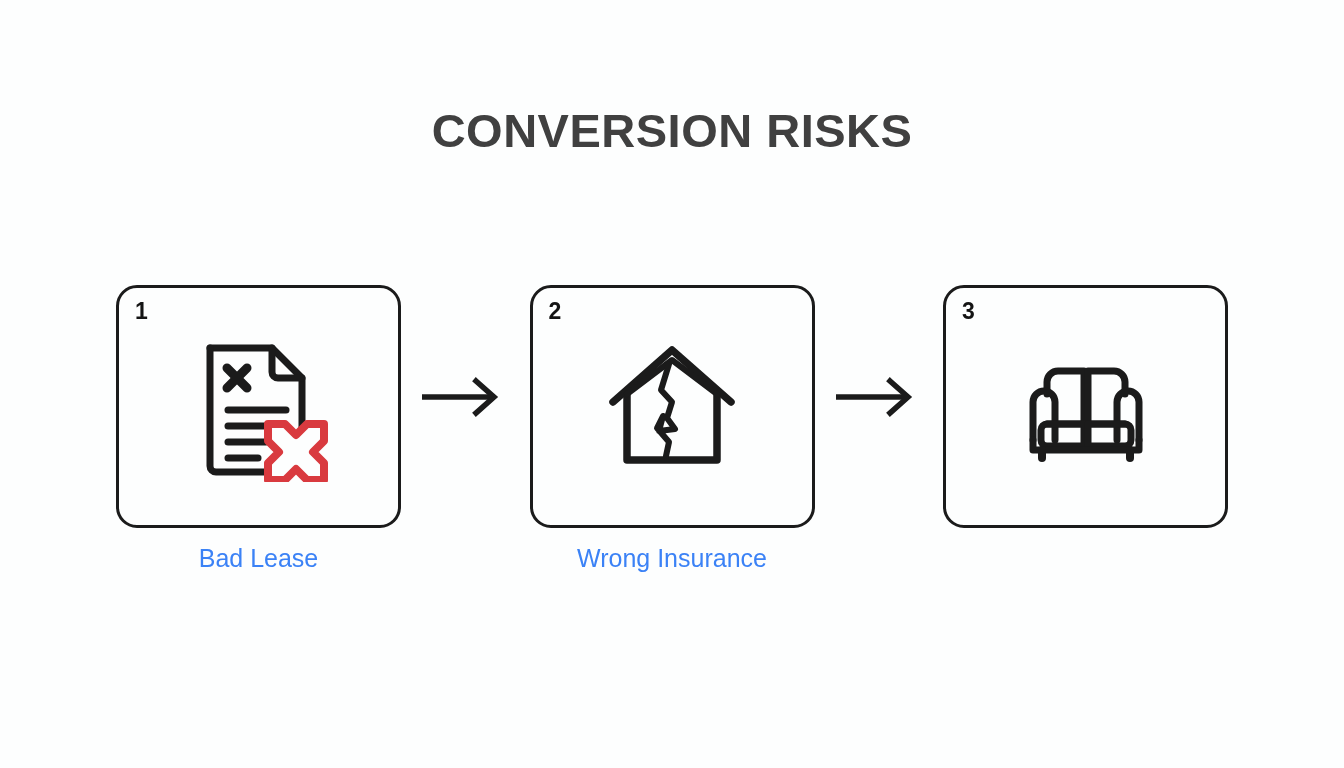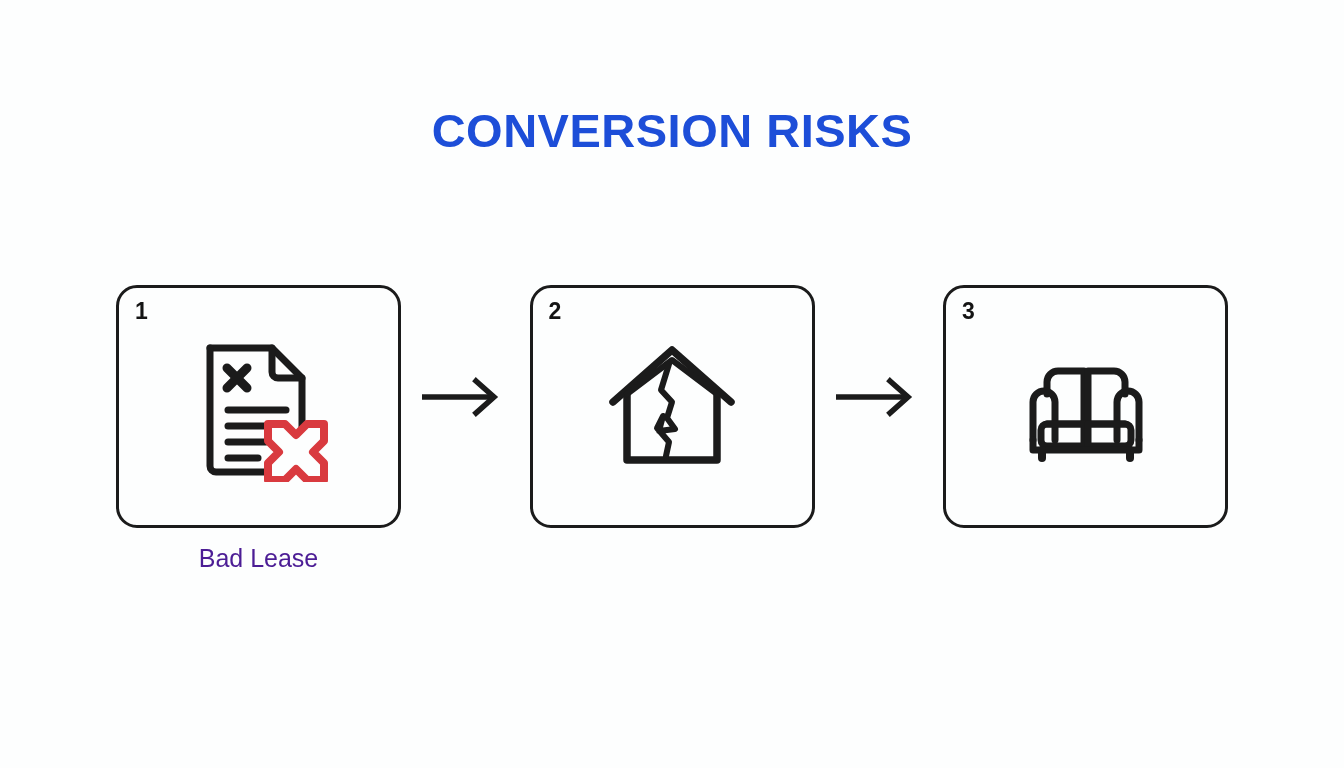--- a/index.html
+++ b/index.html
@@ -24,21 +24,21 @@
   
   .title {
     position: absolute;
     top: 103px;
     left: 0;
     width: 1344px;
     text-align: center;
     font-size: 47px;
     font-weight: bold;
     letter-spacing: 0.5px;
-    color: #1d4ed8;
+    color: #404040;
     line-height: 1.18;
     white-space: nowrap;
   }
 
   
   .flow {
     position: absolute;
     top: 285px;
     left: 116px;
     width: 1112px;
@@ -88,21 +88,21 @@
   }
   .icon-wrap svg { display: block; }
 
   .caption {
     position: absolute;
     top: 258px;
     left: 0;
     width: 285px;
     text-align: center;
     font-size: 25px;
-    color: #4c1d95;
+    color: #3b82f6;
     line-height: 1.25;
     white-space: nowrap;
   }
 
   
   .arrow {
     flex: 0 0 auto;
     width: 100px;
     height: 46px;
     display: flex;
@@ -171,20 +171,21 @@
             <path d="M30 62 V128 H120 V62"></path>
 
             <path d="M16 70 L75 18 L134 70"></path>
 
             <path d="M30 62 L75 28 L120 62" stroke-width="6"></path>
 
             <path d="M72 32 L64 58 L75 70 L70 86 L78 97 L62 99 L66 84 L60 96 L72 110 L69 124" stroke-width="6" stroke-linecap="round" stroke-linejoin="round" fill="none"></path>
           </svg>
         </div>
       </div>
+      <div class="caption">Wrong Insurance</div>
     </div>
 
     <div class="arrow">
       <svg width="86" height="40" viewBox="0 0 86 40" fill="none" stroke="#1b1b1b" stroke-width="5.5" stroke-linecap="square" stroke-linejoin="miter">
         <path d="M2 20 H70"></path>
         <path d="M54 4 L72 20 L54 36"></path>
       </svg>
     </div>
 
     <div class="step">

